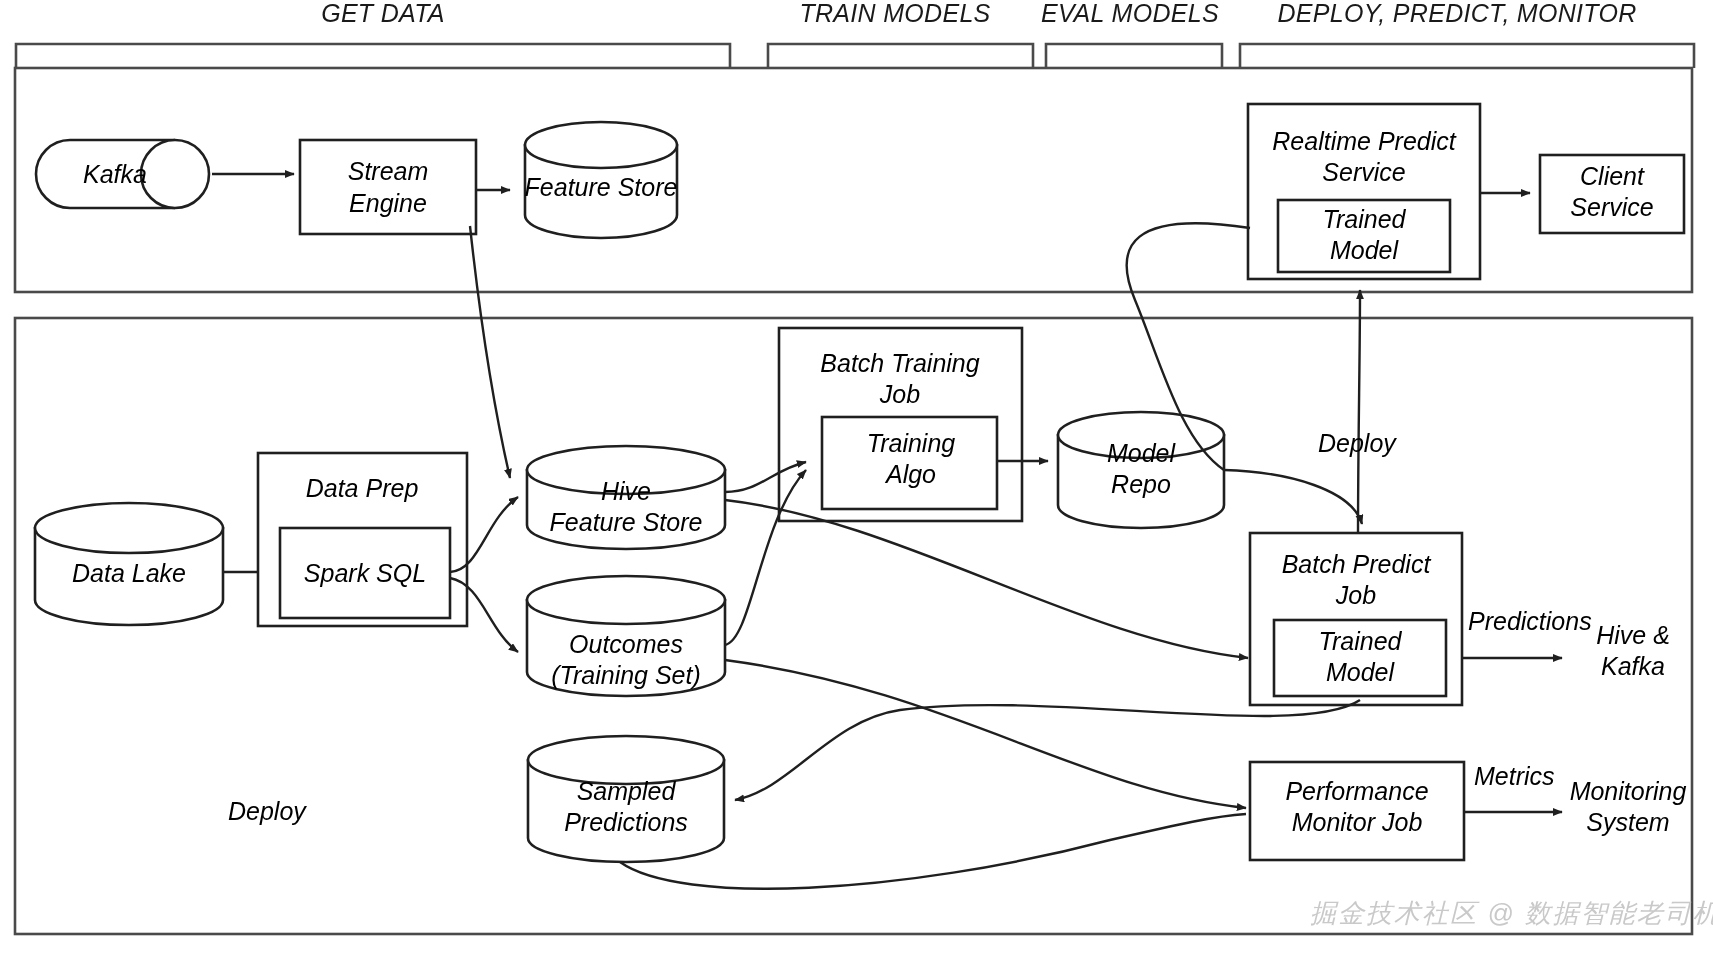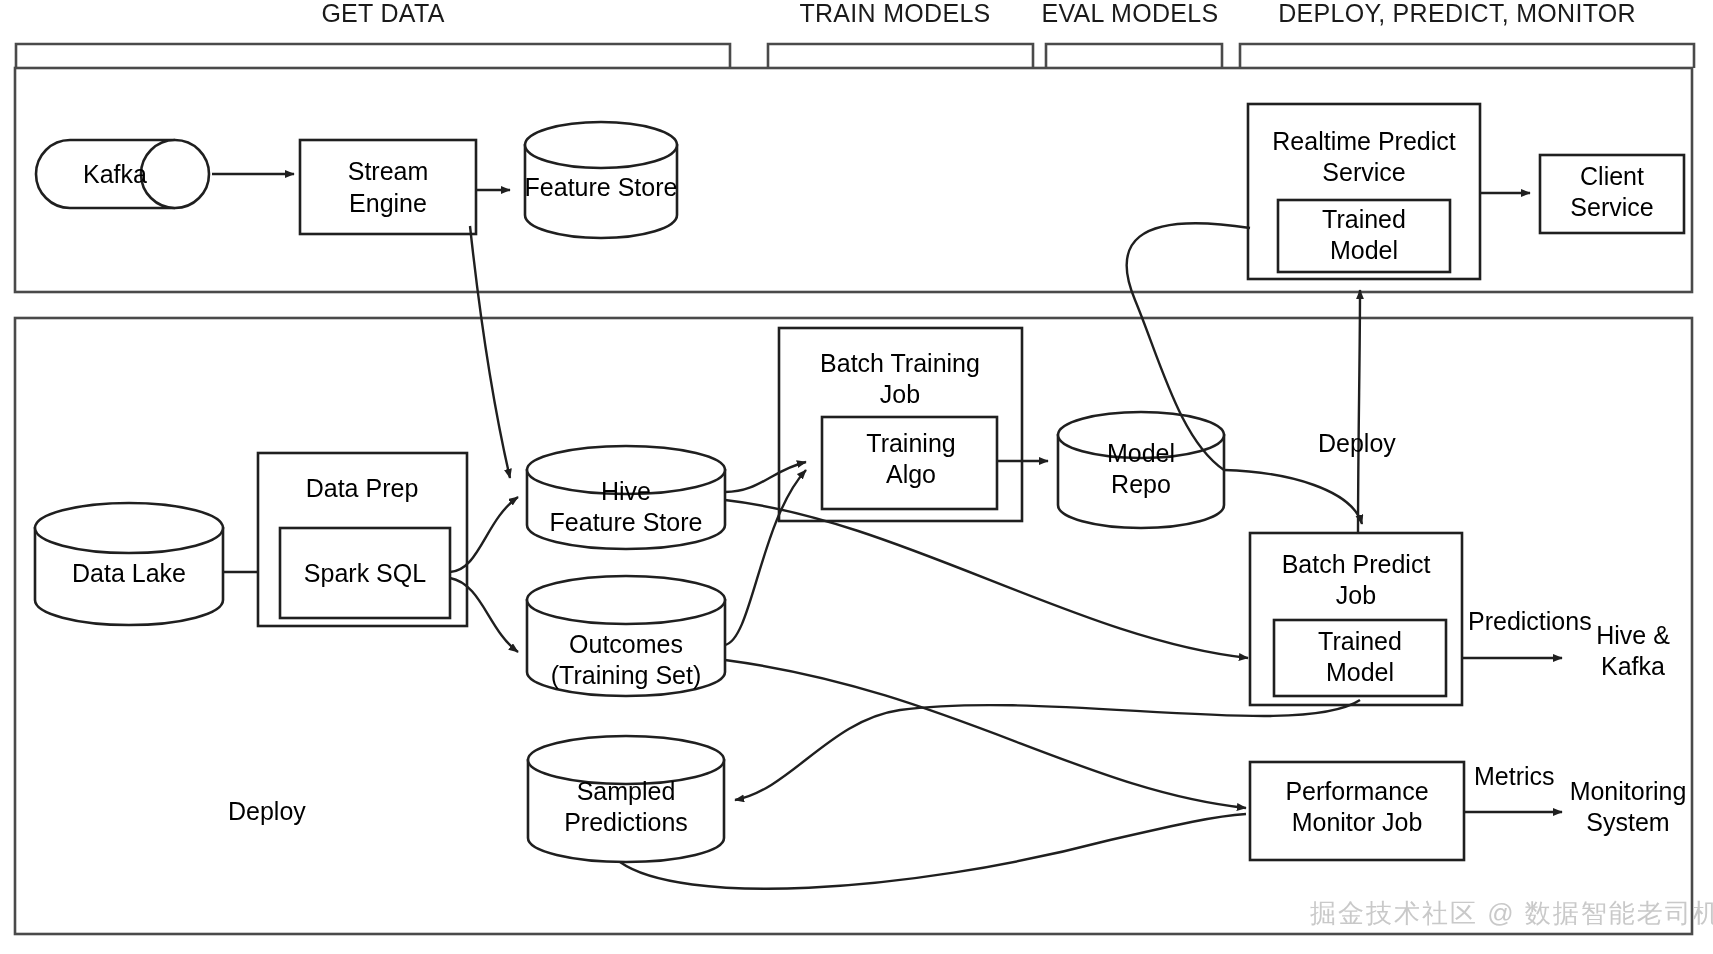--- a/index.html
+++ b/index.html
@@ -1,17 +1,17 @@
 <!DOCTYPE html>
 <html><head>
 <meta charset="utf-8">
 <style>
   html,body{margin:0;padding:0;background:#ffffff;}
   body{font-family:"Liberation Sans",sans-serif;}
-  #stage{position:relative;width:1713px;height:954px;background:#fff;overflow:hidden;}
+  #stage{position:relative;width:1713px;height:954px;background:#fff;overflow:hidden;font-style:italic;}
   svg#diagram{position:absolute;left:0;top:0;width:1713px;height:954px;}
   .phase-label{font-size:25px;fill:#1a1a1a;font-family:"Liberation Sans",sans-serif;text-anchor:middle;letter-spacing:.3px;}
   .node-text{font-size:25px;fill:#000;font-family:"Liberation Sans",sans-serif;text-anchor:middle;}
   .edge-label{font-size:25px;fill:#000;font-family:"Liberation Sans",sans-serif;}
   .free-label{font-size:25px;fill:#000;font-family:"Liberation Sans",sans-serif;}
   .shape{fill:#ffffff;stroke:#1f1f1f;stroke-width:2.6;}
   .panel{fill:#ffffff;stroke:#4a4a4a;stroke-width:2.6;}
   .bracket{fill:none;stroke:#4a4a4a;stroke-width:2.6;}
   .flow{fill:none;stroke:#1f1f1f;stroke-width:2.4;}
   .cyl-top{fill:#ffffff;stroke:#1f1f1f;stroke-width:2.6;}

